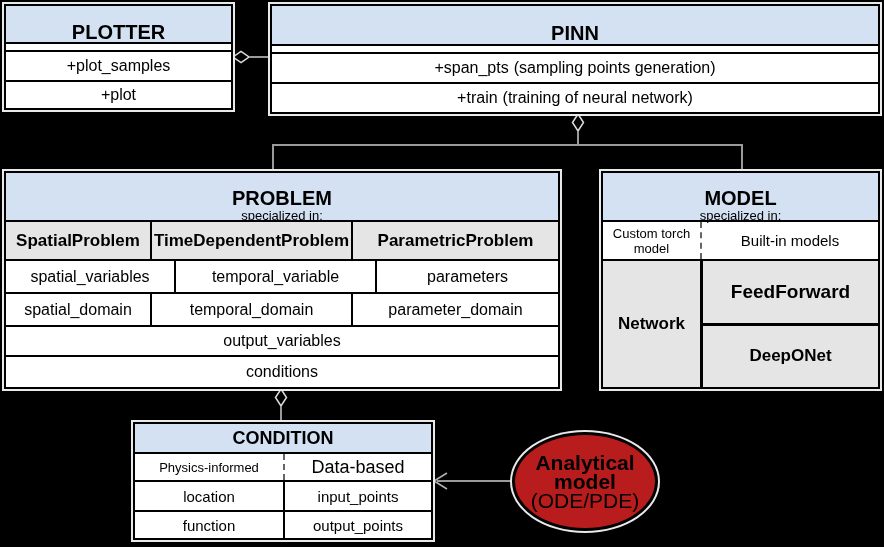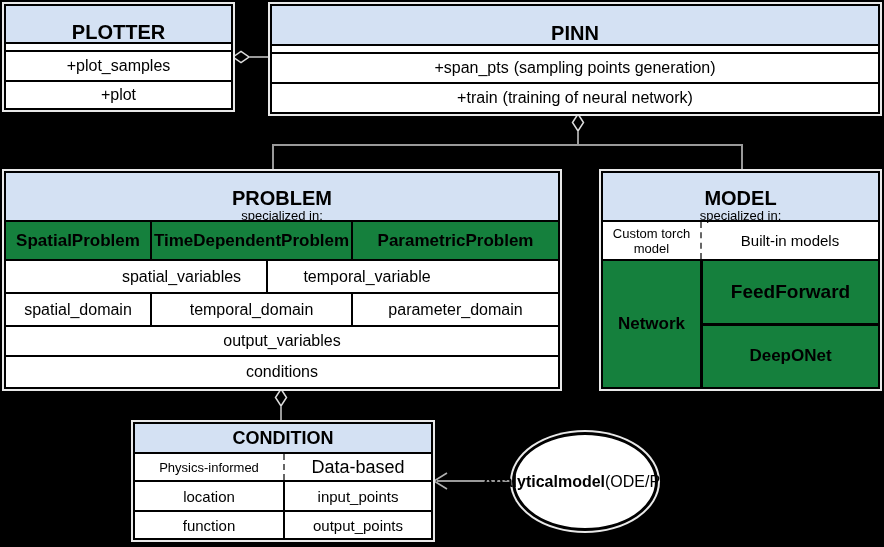--- a/index.html
+++ b/index.html
@@ -27,30 +27,30 @@
     border-bottom:2px solid #000;flex:none;font-size:16px;
   }
   .row.grow{flex:1;border-bottom:none;}
   .cell{
     display:flex;align-items:center;justify-content:center;
     box-sizing:border-box;text-align:center;flex:none;
   }
   .cell.cflex{flex:1;}
   .sep{border-left:2px solid #000;}
   .dash-sep{border-left:2px dashed #666;}
-  .lav{background:#15803d;}
+  .lav{background:#e5e5e5;}
   .bold{font-weight:bold;}
   .it{}
   .center-self{align-items:center;justify-content:center;display:flex;}
   .line{position:absolute;background:#9a9a9a;}
   .ellipse{
-    position:absolute;background:#ffffff;border:3px solid #000;border-radius:50%;
+    position:absolute;background:#b91c1c;border:3px solid #000;border-radius:50%;
     box-shadow:0 0 0 2px #e9e9e9;box-sizing:border-box;
-    display:flex;flex-direction:row;align-items:center;justify-content:center;
-    text-align:center;font-size:16px;line-height:19px;
+    display:flex;flex-direction:column;align-items:center;justify-content:center;
+    text-align:center;font-size:21px;line-height:19px;
   }
 </style>
 </head>
 <body>
 
 <div>
 
   <svg class="abs" style="left:232px;top:50px" width="18" height="14">
     <polygon points="1,7 9,1.5 17,7 9,12.5" fill="#000" stroke="#ddd" stroke-width="1.5"></polygon>
   </svg>
@@ -109,20 +109,21 @@
     <span class="sub">specialized in:</span>
   </div>
   <div class="row" style="height:37px">
     <div class="cell lav bold" style="width:144px;font-size:17px">SpatialProblem</div>
     <div class="cell lav bold sep" style="width:201px;font-size:17px">TimeDependentProblem</div>
     <div class="cell lav bold sep cflex" style="font-size:17px">ParametricProblem</div>
   </div>
   <div class="row" style="height:31px">
     <div class="cell" style="width:168px">spatial_variables</div>
     <div class="cell sep" style="width:201px">temporal_variable</div>
+    <div class="cell sep cflex">parameters</div>
   </div>
   <div class="row" style="height:31px">
     <div class="cell" style="width:144px">spatial_domain</div>
     <div class="cell sep" style="width:201px">temporal_domain</div>
     <div class="cell sep cflex">parameter_domain</div>
   </div>
   <div class="row center-self" style="height:28px">
     <span>output_variables</span>
   </div>
   <div class="row grow center-self">

